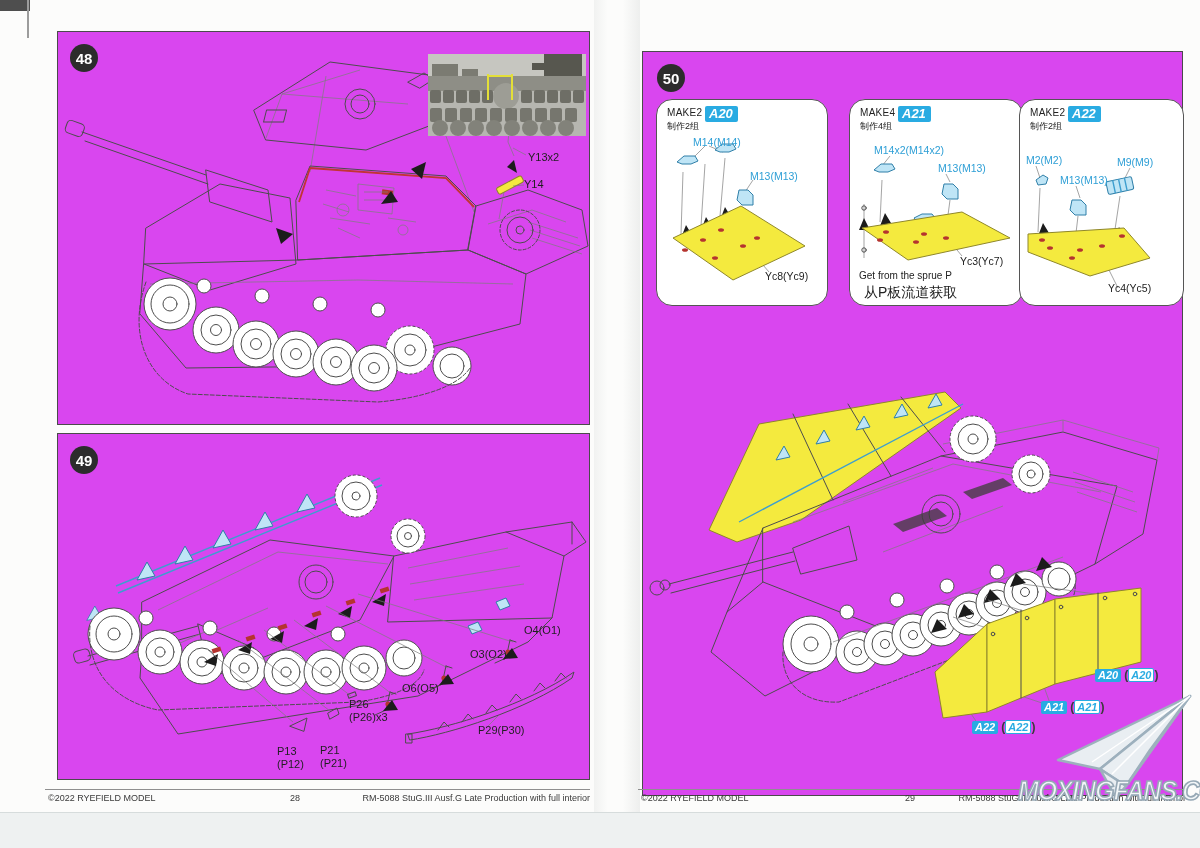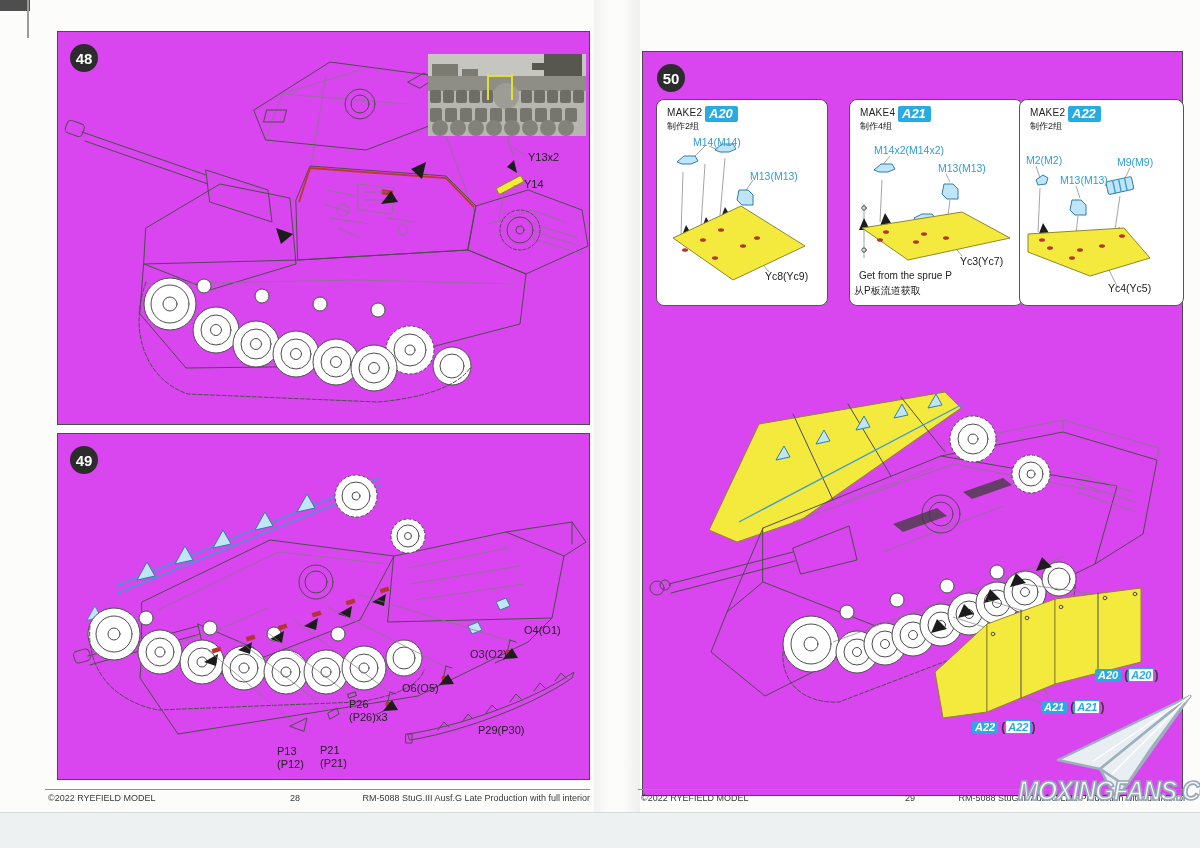--- a/index.html
+++ b/index.html
@@ -21,21 +21,21 @@
   .step-circle {
     position:absolute; width:28px; height:28px; border-radius:50%;
     background:#2c2c2c; color:#fff; font-size:15px; font-weight:bold;
     display:flex; align-items:center; justify-content:center; z-index:5;
   }
   .art { position:absolute; left:0; top:0; }
   .plabel { position:absolute; font-size:11px; color:#1f1f1f; line-height:1.18; white-space:nowrap; z-index:4; }
   .plabel span { display:block; }
   .blabel { position:absolute; font-size:10.5px; color:#2e9fd6; white-space:nowrap; z-index:4; }
   .klabel { position:absolute; font-size:10.5px; color:#222; white-space:nowrap; z-index:4; }
-  .abox { position:absolute; background:#fff; border:1.3px solid #555; border-radius:8px; }
+  .abox { position:absolute; background:#fff; border:1.3px solid #555; border-radius:16px; }
   .make-en { position:absolute; left:10px; top:7px; font-size:10px; color:#222; letter-spacing:.3px; }
   .make-cn { position:absolute; left:10px; top:20px; font-size:9px; color:#222; }
   .abadge {
     position:absolute; top:6px; background:#29abe2; color:#fff;
     font-style:italic; font-weight:bold; font-size:13px; padding:0 5px 1px 4px; border-radius:2px;
   }
   .note { position:absolute; font-size:10px; color:#222; white-space:nowrap; z-index:4; }
   .dlabel { position:absolute; white-space:nowrap; z-index:6; font-size:11px; }
   .badge-solid {
     display:inline-block; background:#29abe2; color:#fff; font-weight:bold; font-style:italic;
@@ -411,21 +411,21 @@
         <ellipse cx="36" cy="132" rx="3" ry="1.8" class="rd"></ellipse>
           <ellipse cx="30" cy="140" rx="3" ry="1.8" class="rd"></ellipse>
         <ellipse cx="66" cy="142" rx="3" ry="1.8" class="rd"></ellipse>
           <ellipse cx="74" cy="134" rx="3" ry="1.8" class="rd"></ellipse>
         <ellipse cx="96" cy="138" rx="3" ry="1.8" class="rd"></ellipse>
       </svg>
       <span class="blabel" style="left:24px;top:44px;">M14x2(M14x2)</span>
       <span class="blabel" style="left:88px;top:62px;">M13(M13)</span>
       <span class="klabel" style="left:110px;top:155px;">Yc3(Yc7)</span>
       <span class="note" style="left:9px;top:170px;">Get from the sprue P</span>
-      <span class="note" style="left:4px;top:184px;font-size:10px;">从P板流道获取</span>
+      <span class="note" style="left:14px;top:184px;font-size:14px;">从P板流道获取</span>
     </div>
 
     <div class="abox" style="left:376px;top:47px;width:163px;height:205px;">
       <span class="make-en">MAKE2</span>
       <span class="make-cn">制作2组</span>
       <span class="abadge" style="left:48px;">A22</span>
       <svg class="art" width="163" height="205">
         <path class="thin" d="M16,66 L20,78 M56,86 L60,98 M110,68 L104,80 M98,188 L88,168"></path>
         <path class="bp" d="M16,80 l7,-5 l5,3 l-2,6 l-8,1 z"></path>
         <path class="bp" d="M52,100 h9 l5,5 v10 h-11 l-5,-5 z"></path>

